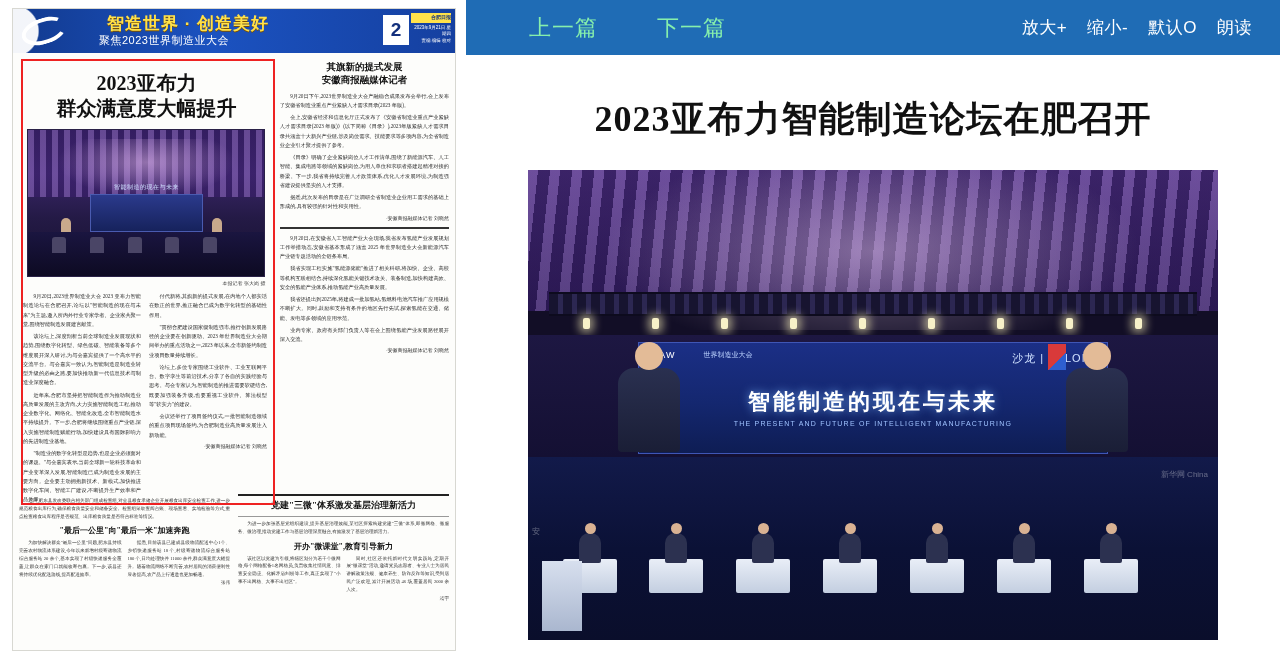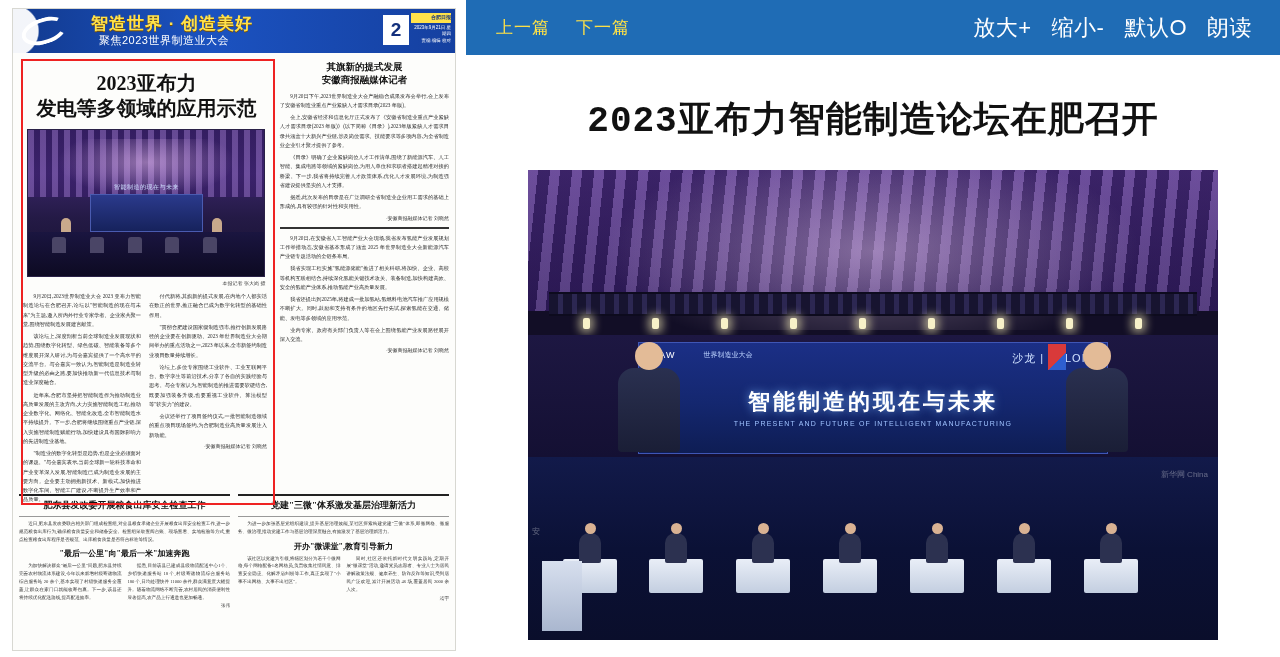--- a/index.html
+++ b/index.html
@@ -47,21 +47,21 @@
     opacity: .95;
   }
   .masthead .swoosh2 {
     position: absolute; left: 8px; top: 9px; width: 46px; height: 26px;
     border-radius: 50%;
     border: 4px solid #ffffff;
     border-right-color: transparent;
     transform: rotate(-18deg);
   }
   .masthead .mast-title {
-    position: absolute; left: 78px; top: 3px;
+    position: absolute; left: 94px; top: 3px;
     font-size: 17px; font-weight: bold; color: #ffe14a;
     letter-spacing: 1px;
     text-shadow: 0 1px 0 #7a4f00;
   }
   .masthead .mast-sub {
     position: absolute; left: 86px; top: 24px;
     font-size: 11px; color: #ffffff; letter-spacing: .5px;
   }
   .masthead .mast-page {
     position: absolute; right: 46px; top: 6px;
@@ -201,32 +201,32 @@
     background: #ffffff;
   }
   .toolbar {
     height: 55px;
     background: #1f6cb5;
     display:flex; align-items:center; justify-content:space-between;
     padding: 0 28px 0 30px;
   }
   .toolbar .left-links { display:flex; gap: 26px; }
   .toolbar .left-links span {
-    color:#fde047; font-size:17px; letter-spacing:1px; cursor:pointer;
+    color:#86efac; font-size:22px; letter-spacing:1px; cursor:pointer;margin-left:33px;
   }
   .toolbar .right-links { display:flex; gap: 20px; align-items:center; }
   .toolbar .right-links span {
-    color:#ffffff; font-size:22px; letter-spacing:.5px; cursor:pointer;
+    color:#ffffff; font-size:17px; letter-spacing:.5px; cursor:pointer;
   }
   .article {
     padding: 26px 60px 0 60px;
   }
   .article-title {
     text-align:center;
-    font-family:Liberation Mono, monospace;
+    font-family:Liberation Serif, serif;
     font-weight:bold;
     font-size: 36px;
     color:#111;
     letter-spacing: 1px;
     padding: 14px 0 26px 0;
   }
   .article-photo {
     position:relative;
     width: 690px; height: 470px;
     margin: 0 auto;
@@ -346,21 +346,21 @@
         </div>
       </div>
 
       <div class="selection-box"></div>
 
       <div class="page-body">
 
         <div class="col-left">
           <div class="headline">
             <span>2023亚布力</span>
-            <span class="l2">发电等多领域的应用示范</span>
+            <span class="l2">群众满意度大幅提升</span>
           </div>
 
           <div class="photo">
             <div class="stage-top"></div>
             <div class="glow"></div>
             <div class="screen"></div>
             <div class="screen-txt">智能制造的现在与未来</div>
             <div class="floor"></div>
             <div class="person" style="left:14%"></div>
             <div class="person" style="left:78%"></div>
@@ -413,21 +413,20 @@
             <p>我省实现工程实施"氢能源储能"推进了相关科研,将加快、企业、高校等机构互联相结合,持续深化氢能关键技术攻关、装备制造,加快构建高效、安全的氢能产业体系,推动氢能产业高质量发展。</p>
             <p>我省还提出到2025年,将建成一批加氢站,氢燃料电池汽车推广应用规模不断扩大。同时,鼓励和支持有条件的地区先行先试,探索氢能在交通、储能、发电等多领域的应用示范。</p>
             <p>业内专家、政府有关部门负责人等在会上围绕氢能产业发展路径展开深入交流。</p>
           </div>
           <div class="sig">·安徽商报融媒体记者 刘晓然</div>
         </div>
       </div>
 
       <div class="bottom-sec">
         <div class="bsec">
-          <div class="bsec-title">肥东县发改委开展粮食出库安全检查工作</div>
           <div class="tiny" style="padding-top:3px">近日,肥东县发改委联合相关部门组成检查组,对全县粮食承储企业开展粮食出库安全检查工作,进一步规范粮食出库行为,确保粮食质量安全和储备安全。检查组采取查阅台账、现场查看、实地检验等方式,重点检查粮食出库程序是否规范、出库粮食质量是否符合标准等情况。</div>
           <div class="bsec-sub">"最后一公里"向"最后一米"加速奔跑</div>
           <div class="bsec-cols">
             <div class="tiny">为加快解决群众"最后一公里"问题,肥东县持续完善农村物流体系建设,今年以来新增村级寄递物流综合服务站 20 余个,基本实现了村级快递服务全覆盖,让群众在家门口就能收寄包裹。下一步,该县还将持续优化配送路线,提高配送效率。</div>
             <div class="tiny">据悉,目前该县已建成县级物流配送中心1个、乡镇快递服务站 18 个,村级寄递物流综合服务站 180 个,日均处理快件 11000 余件,群众满意度大幅提升。随着物流网络不断完善,农村居民的消费便利性显著提高,农产品上行通道也更加畅通。</div>
           </div>
           <div class="editor">张伟</div>
         </div>
         <div class="bsec">
           <div class="bsec-title">党建"三微"体系激发基层治理新活力</div>

